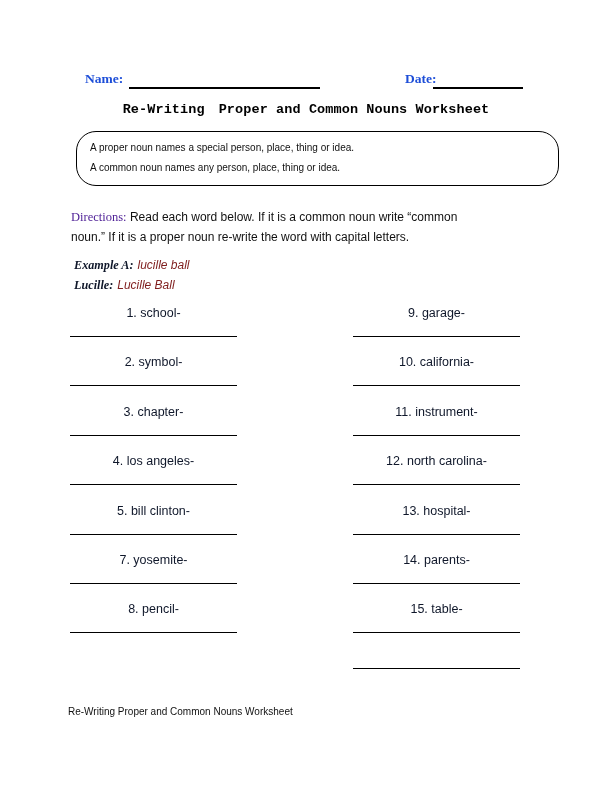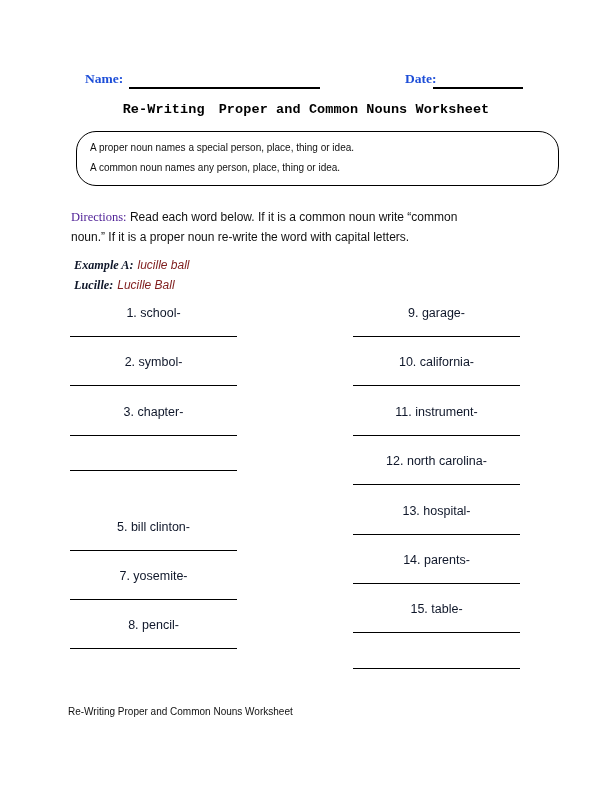--- a/index.html
+++ b/index.html
@@ -157,20 +157,21 @@
     </div>
     <div class="item">
       <div class="word">2. symbol-</div>
       <div class="blank"></div>
     </div>
     <div class="item">
       <div class="word">3. chapter-</div>
       <div class="blank"></div>
     </div>
     <div class="item">
+      <div class="word">4. los angeles-</div>
       <div class="blank"></div>
     </div>
     <div class="item">
       <div class="word">5. bill clinton-</div>
       <div class="blank"></div>
     </div>
     <div class="item">
       <div class="word">7. yosemite-</div>
       <div class="blank"></div>
     </div>

